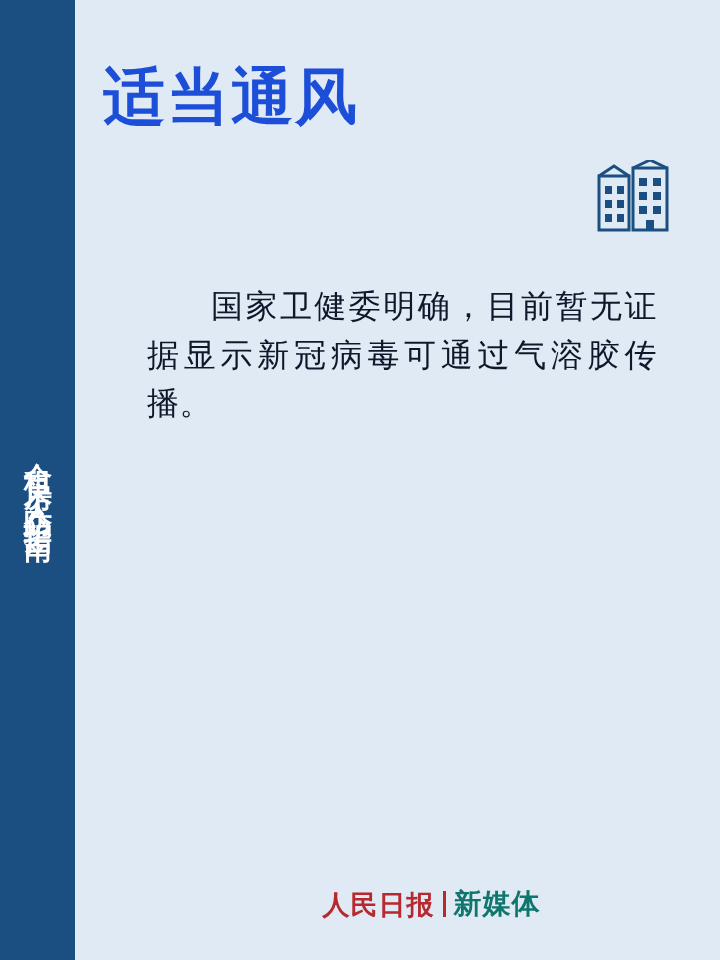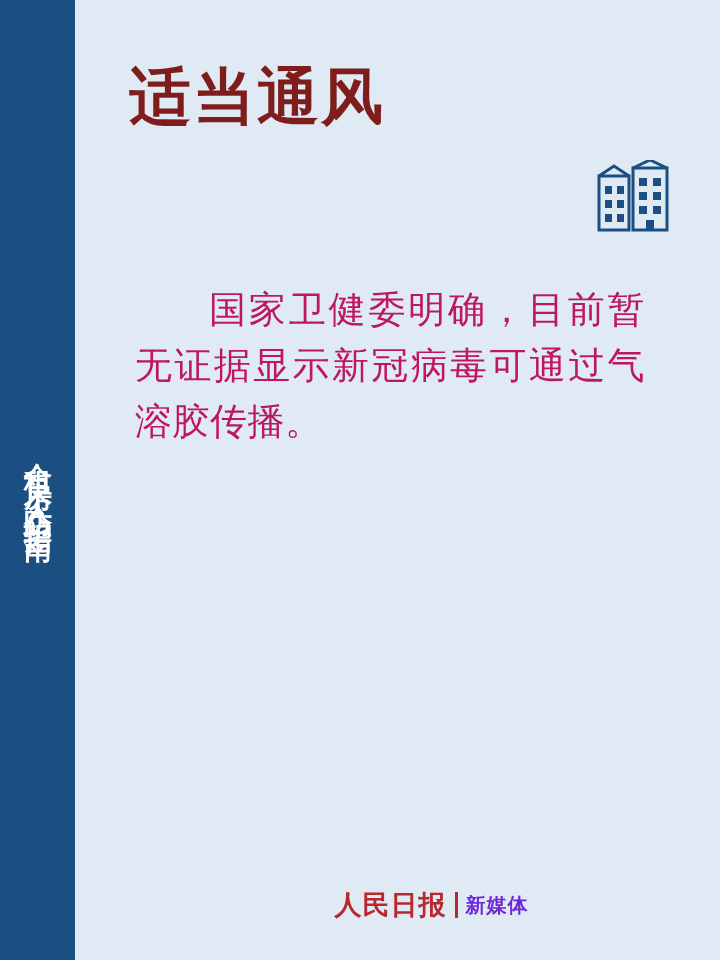--- a/index.html
+++ b/index.html
@@ -51,44 +51,44 @@
   
   .content {
     position: absolute;
     left: 75px;
     top: 0;
     width: 645px;
     height: 960px;
   }
   .title {
     position: absolute;
-    left: 54px;
+    left: 28px;
     top: 55px;
     font-size: 62px;
     font-weight: bold;
-    color: #7f1d1d;
+    color: #1d4ed8;
     letter-spacing: 2px;
     font-family: "DejaVu Sans", "Liberation Sans", sans-serif;
     white-space: nowrap;
   }
   
   .building-icon {
     position: absolute;
     right: 45px;
     top: 160px;
     width: 82px;
     height: 82px;
   }
   .body-text {
     position: absolute;
-    left: 60px;
+    left: 72px;
     top: 282px;
     width: 510px;
-    color: #be185d;
-    font-size: 37px;
+    color: #0f172a;
+    font-size: 32px;
     line-height: 1.52;
     font-family: "DejaVu Sans", "Liberation Sans", sans-serif;
     font-weight: 500;
     letter-spacing: 0.5px;
   }
   .para {
     margin: 0 0 2px 0;
     text-indent: 2em;
     text-align: justify;
   }
@@ -116,22 +116,22 @@
     font-family: "DejaVu Serif", "Liberation Serif", serif;
   }
   .footer-sep {
     display: inline-block;
     width: 3px;
     height: 26px;
     background: #b8282f;
     margin: 0 8px;
   }
   .footer-media {
-    color: #6d28d9;
-    font-size: 20px;
+    color: #0f766e;
+    font-size: 28px;
     font-weight: bold;
     letter-spacing: 1px;
     font-family: "DejaVu Sans", "Liberation Sans", sans-serif;
   }
 </style>
 </head>
 <body>
 
 <div class="poster">
 

